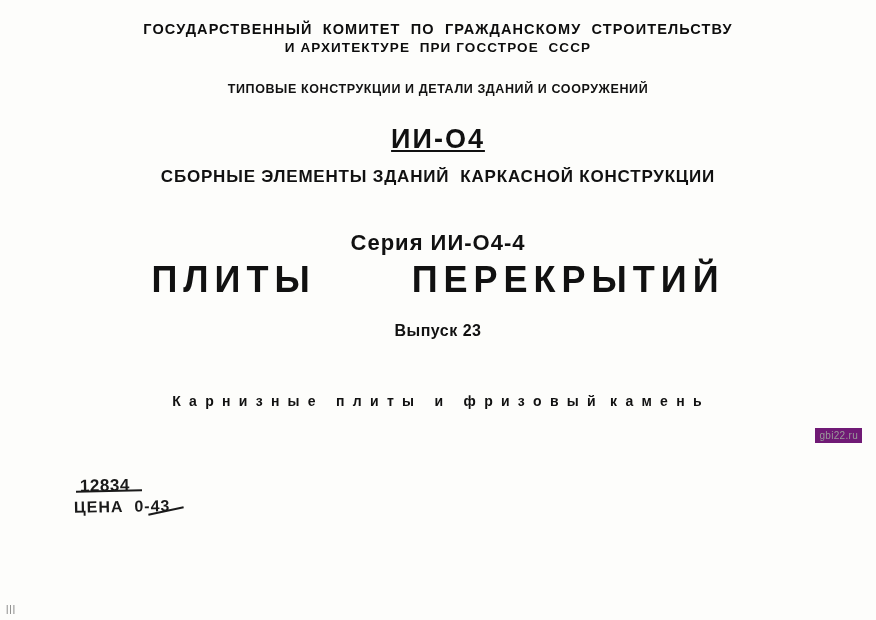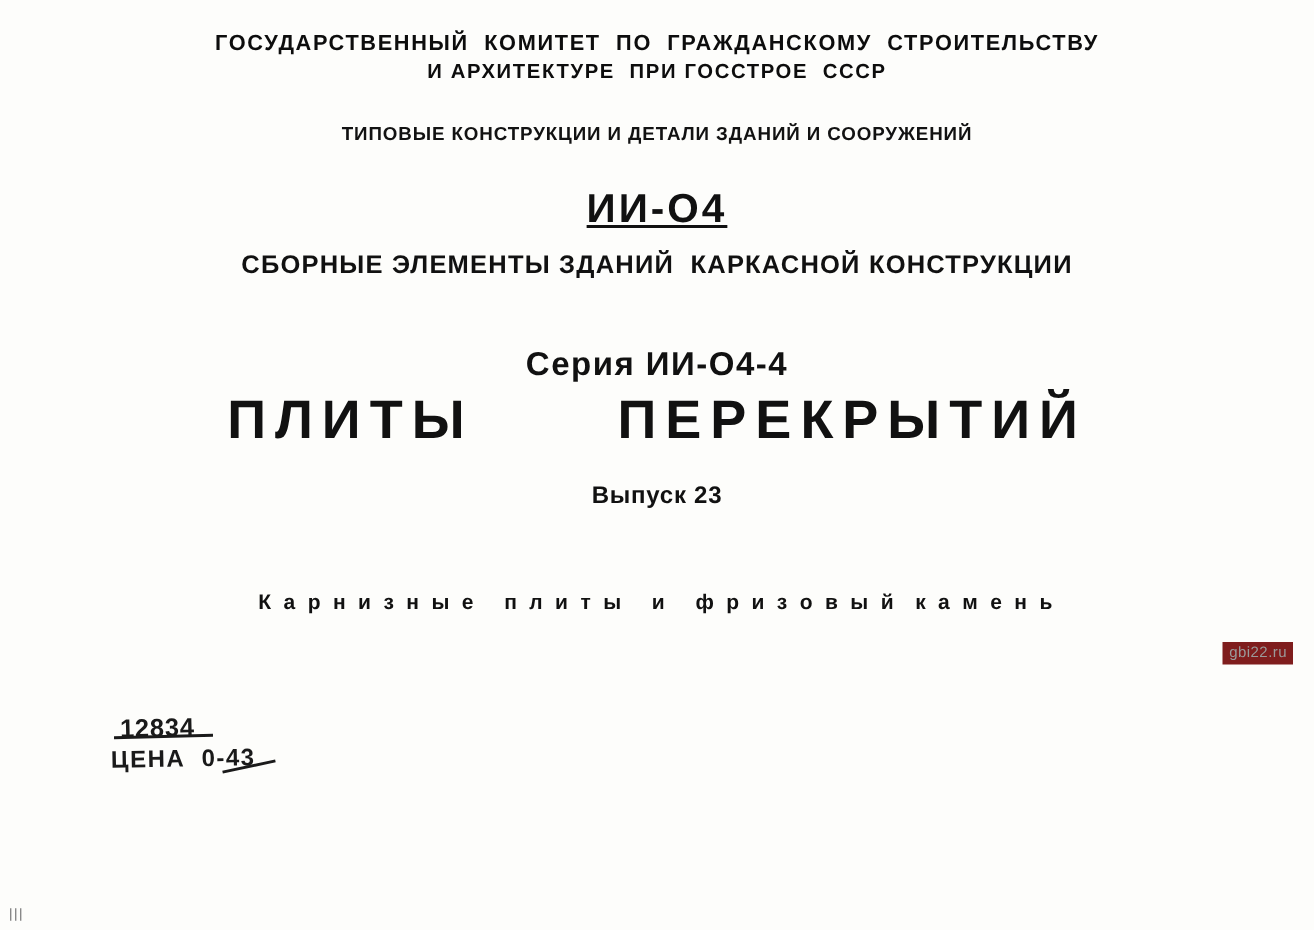--- a/index.html
+++ b/index.html
@@ -98,21 +98,21 @@
     font-weight: bold;
     letter-spacing: 2.5px;
   }
 
   .watermark {
     position: absolute;
     right: 14px;
     top: 428px;
     font-size: 10px;
     color: #9a9a9a;
-    background: #7f1d1d;
+    background: #701a75;
     padding: 2px 4px;
     letter-spacing: 0.3px;
   }
 
   
   .stamp {
     position: absolute;
     left: 72px;
     top: 476px;
     width: 130px;

